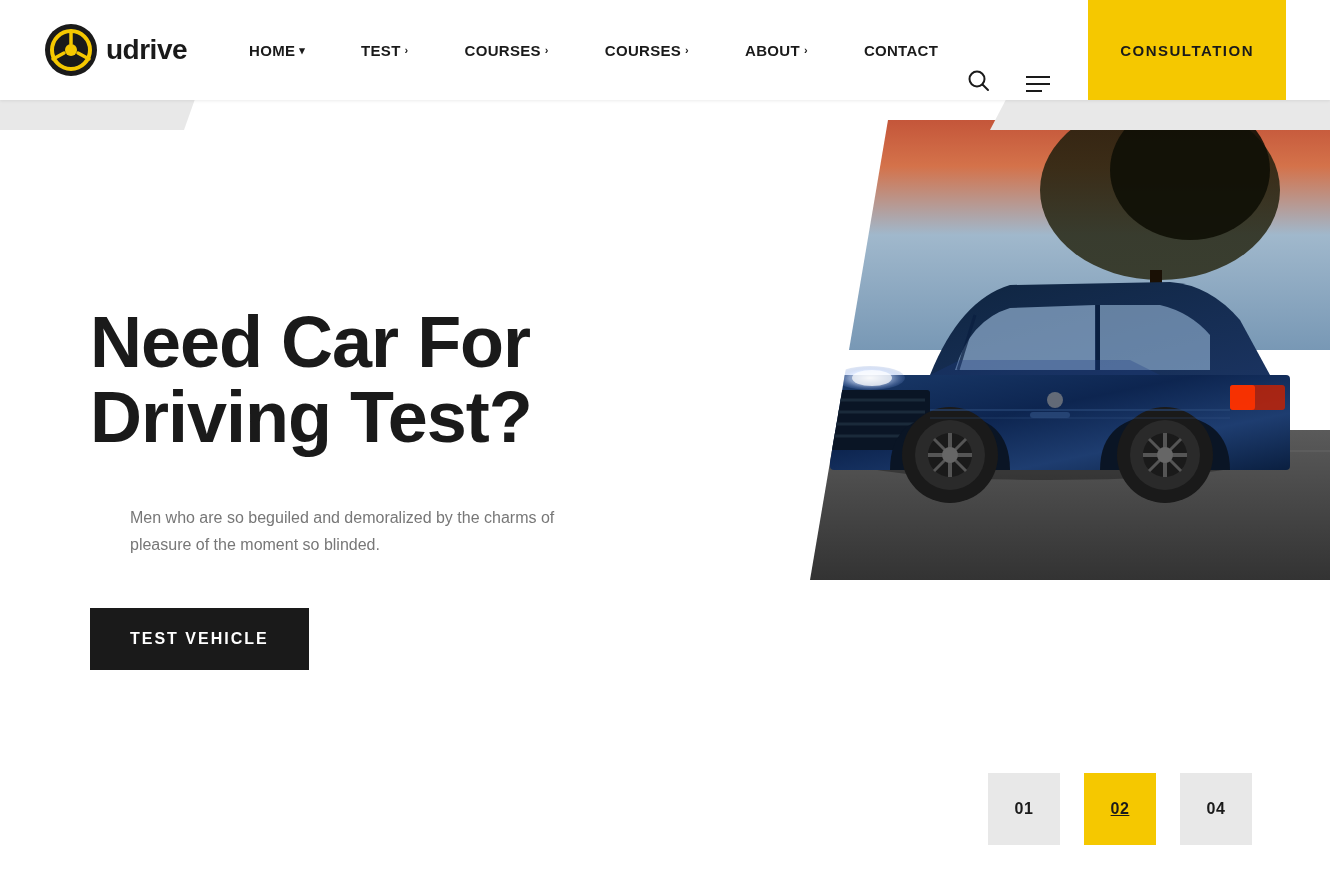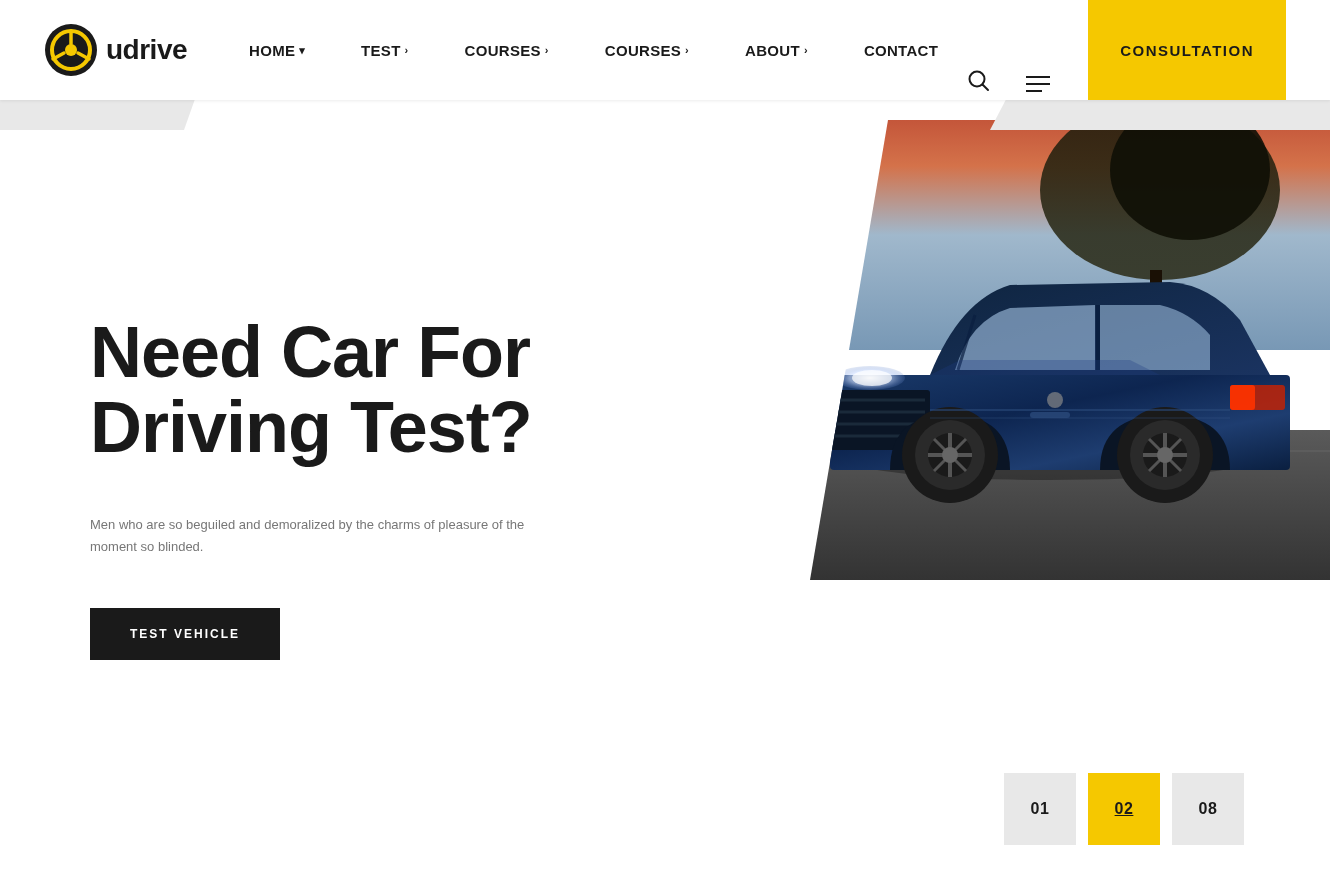--- a/index.html
+++ b/index.html
@@ -165,34 +165,35 @@
     .hero-title {
       font-size: 72px;
       font-weight: 900;
       color: #1a1a1a;
       line-height: 1.05;
       letter-spacing: -1px;
       margin-bottom: 48px;
     }
 
     .hero-description {
-      font-size: 13px;
+      font-size: 16px;
       color: #777;
       line-height: 1.7;
       margin-bottom: 50px;
       max-width: 440px;
+      margin-left: 40px;
     }
 
     .test-vehicle-btn {
       background: #1a1a1a;
       color: #fff;
       border: none;
       padding: 0 40px;
-      height: 52px;
-      font-size: 12px;
+      height: 62px;
+      font-size: 16px;
       font-weight: 700;
       letter-spacing: 2px;
       cursor: pointer;
       text-transform: uppercase;
     }
 
     
     .right-content {
       flex: 1;
       height: 100%;
@@ -210,23 +211,23 @@
       width: 520px;
       height: 460px;
       clip-path: polygon(15% 0%, 100% 0%, 100% 100%, 0% 100%);
       overflow: hidden;
     }
 
     
     .slider-pagination {
       position: absolute;
       bottom: 30px;
-      right: 86px;
-      display: flex;
-      gap: 12px;
+      right: 78px;
+      display: flex;
+      gap: 24px;
       z-index: 10;
       margin-left: 8px;
     }
 
     .slide-btn {
       width: 72px;
       height: 72px;
       display: flex;
       align-items: center;
       justify-content: center;
@@ -421,16 +422,16 @@
 
         <circle cx="245" cy="280" r="8" fill="#888" opacity="0.7"></circle>
 
         <path d="M120 255 L350 255 L320 240 L150 240 Z" fill="#1e3d80" opacity="0.3"></path>
       </svg>
     </div>
 
     <div class="slider-pagination">
       <button class="slide-btn">01</button>
       <button class="slide-btn active">02</button>
-      <button class="slide-btn">08</button>
+      <button class="slide-btn">04</button>
     </div>
   </div>
 </main>
 
 </body></html>

